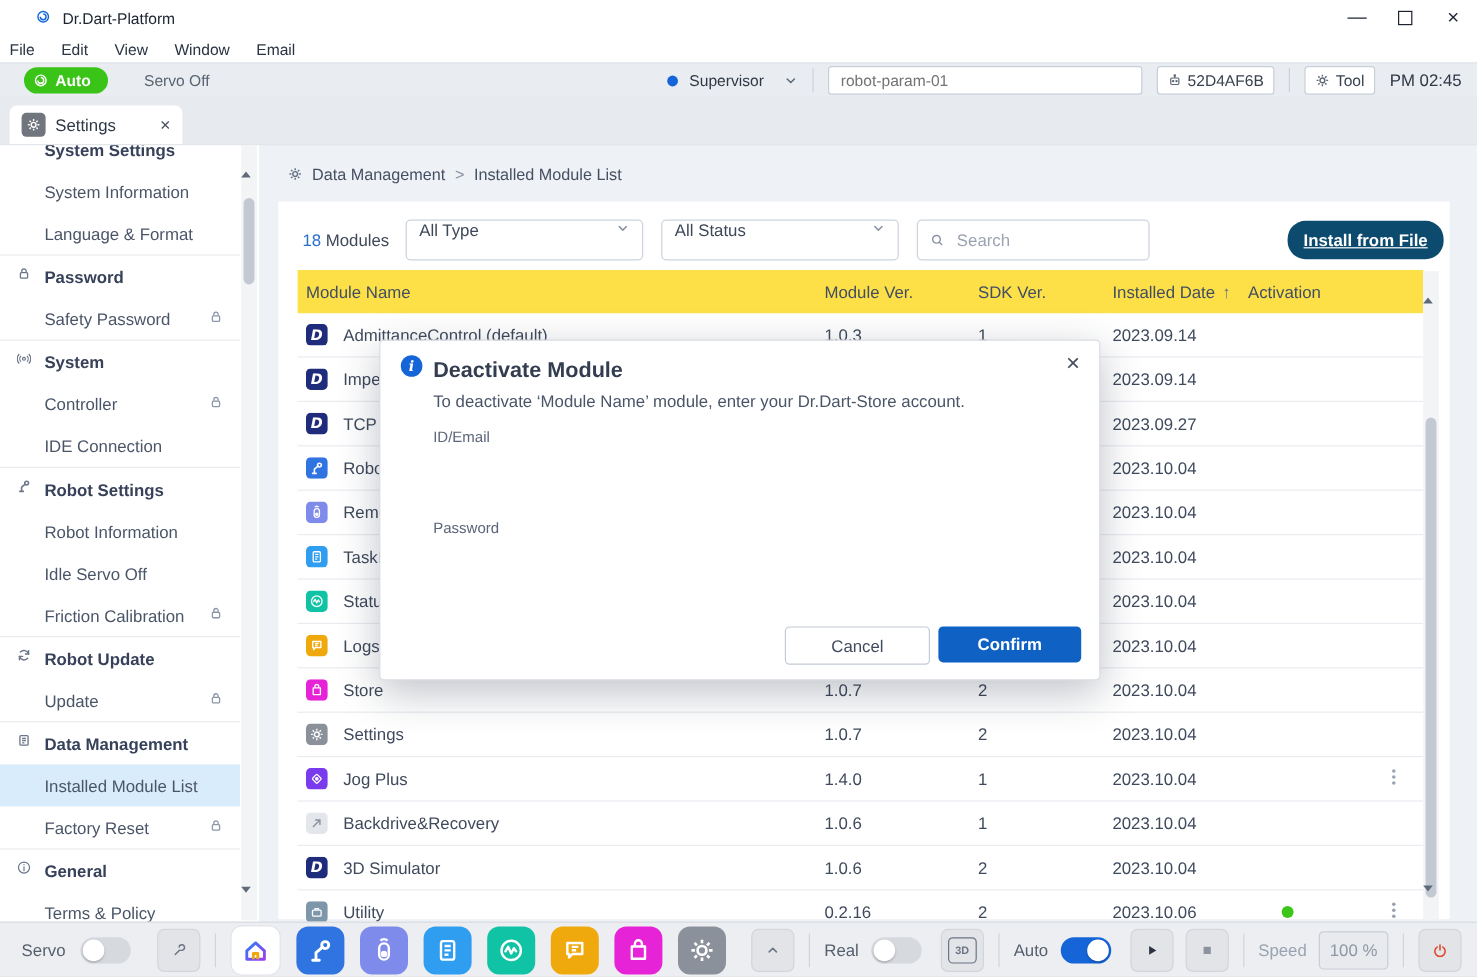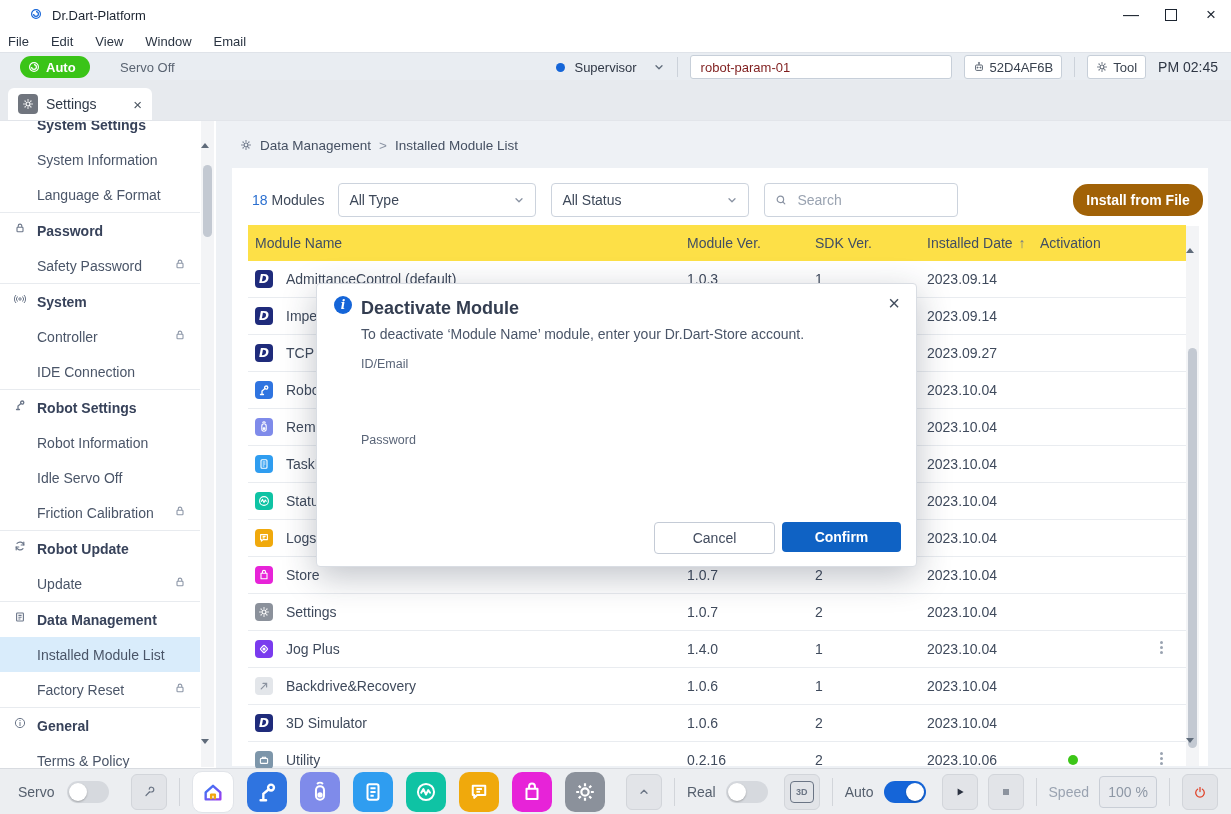--- a/index.html
+++ b/index.html
@@ -13,21 +13,21 @@
   .titlebar{left:0;top:0;width:1231px;height:30px;background:#fff;}
   .title-text{font-size:13px;color:#1c2430;}
   .winbtn{width:40px;height:30px;display:flex;align-items:center;justify-content:center;color:#1c2430;cursor:default;}
   .menubar{left:0;top:30px;width:1231px;height:22px;background:#fff;}
   .menubar span{font-size:13px;color:#2a3442;margin-right:22px;}
 
   
   .toolbar{left:0;top:52px;width:1231px;height:28px;background:#e9edf2;border-top:1px solid #dfe3e9;}
   .pill{height:22px;border-radius:12px;display:flex;align-items:center;padding:0 14px 0 8px;color:#fff;font-size:13px;font-weight:700;}
   .tb-divider{width:1px;height:20px;background:#ccd2da;margin:0 12px;}
-  .tb-input{height:22px;background:#fff;border:1px solid #c7cfd9;border-radius:3px;font-size:13px;color:#7f1d1d;padding:0 10px;}
+  .tb-input{height:22px;background:#fff;border:1px solid #c7cfd9;border-radius:3px;font-size:13px;color:#737373;padding:0 10px;}
   .tb-btn{height:22px;background:#fff;border:1px solid #c7cfd9;border-radius:3px;display:flex;align-items:center;font-size:13px;color:#39424f;padding:0 8px;gap:5px;}
 
   
   .tabstrip{left:0;top:80px;width:1231px;height:40px;background:#e7eaee;}
   .tab{position:absolute;left:8px;top:8px;width:124px;height:32px;background:#fff;border-radius:6px 6px 0 0;display:flex;align-items:center;padding:0 10px;gap:8px;}
   .tab-gear{width:20px;height:20px;border-radius:4px;background:#70757e;display:flex;align-items:center;justify-content:center;color:#fff;}
   .tab-label{font-size:14px;color:#2e3847;flex:1;}
   .tab-close{font-size:15px;color:#4a5460;}
 
   
@@ -45,25 +45,25 @@
   .arrow.down{border-top:5px solid #5f6b7a;}
 
   
   .mainbg{left:216px;top:120px;width:1015px;height:648px;background:#eef1f5;border-top:1px solid #e2e5ea;}
   .breadcrumb{left:240px;top:132px;height:26px;display:flex;align-items:center;gap:8px;font-size:13.5px;color:#455062;}
   .card{left:232px;top:168px;width:976px;height:598px;background:#fff;}
 
   .filters{left:252px;top:183px;height:34px;display:flex;align-items:center;}
   .count-line{font-size:14px;color:#3d4859;margin-right:14px;}
   .count-num{color:#2a6fd0;}
-  .select{width:176px;height:32px;background:#fff;border:1px solid #ccd3dd;border-radius:4px;display:flex;align-items:center;justify-content:space-between;padding:0 10px;font-size:14px;color:#3d4859;margin-right:15px;}
+  .select{width:176px;height:32px;background:#fff;border:1px solid #ccd3dd;border-radius:4px;display:flex;align-items:flex-start;justify-content:space-between;padding:0 10px;font-size:14px;color:#3d4859;margin-right:15px;}
   .searchbox{width:172px;height:32px;background:#fff;border:1px solid #ccd3dd;border-radius:4px;display:flex;align-items:center;padding:0 10px;gap:8px;}
   .searchbox input{border:0;outline:0;font-size:14px;color:#3d4859;width:130px;font-family:"Liberation Sans",sans-serif;background:transparent;}
   .searchbox input::placeholder{color:#9aa3b1;}
-  .btn-primary{background:#a16207;color:#fff;border:0;border-radius:15px;font-size:14px;font-weight:700;font-family:"Liberation Sans",sans-serif;}
+  .btn-primary{background:#0c4a6e;color:#fff;border:0;border-radius:15px;font-size:14px;font-weight:700;font-family:"Liberation Sans",sans-serif;text-decoration:underline;}
   .install-btn{left:1073px;top:184px;width:130px;height:32px;}
 
   
   .thead{left:248px;top:225px;width:938px;height:36px;background:#fde047;display:flex;align-items:center;}
   .th{font-size:14px;color:#414e63;display:flex;align-items:center;gap:6px;}
   .rows{left:248px;top:261px;width:938px;}
   .row{height:36px;display:flex;align-items:center;border-bottom:1px solid #e9ecf0;font-size:14px;color:#3f4a5c;}
   .cell{overflow:hidden;white-space:nowrap;}
   .tile{width:18px;height:18px;border-radius:4px;display:inline-flex;align-items:center;justify-content:center;margin-right:13px;flex:none;color:#fff;}
   .tile i{font-style:italic;font-weight:700;font-size:12px;font-family:"DejaVu Sans",sans-serif;}

